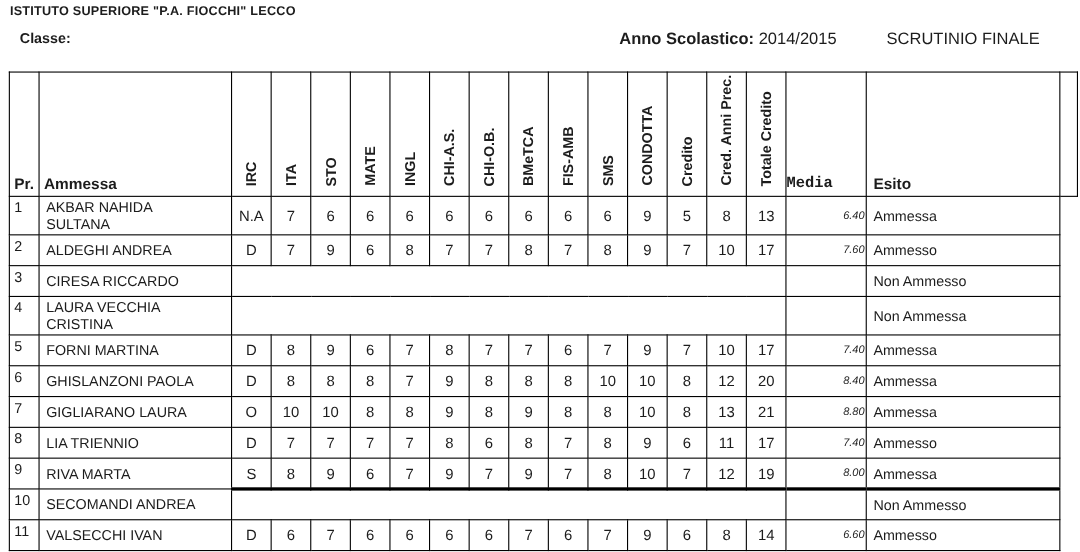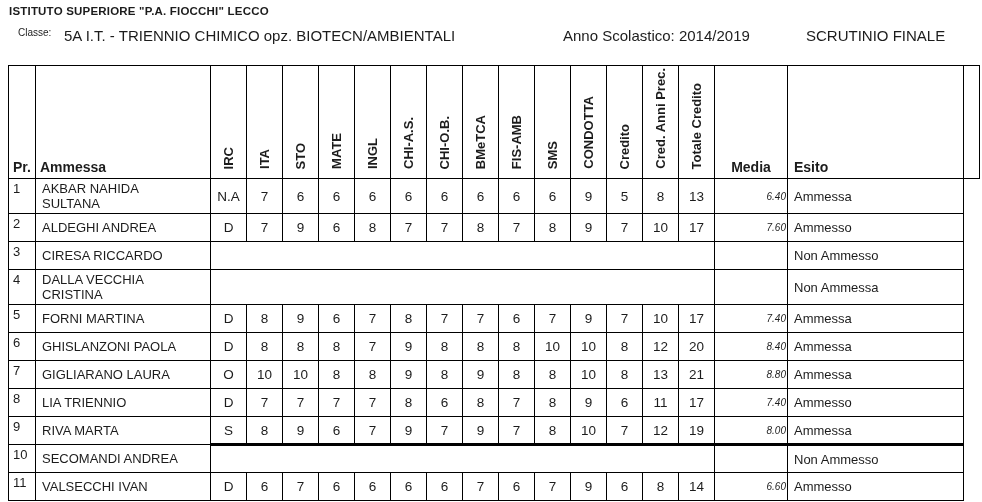--- a/index.html
+++ b/index.html
@@ -4,53 +4,52 @@
 <style>
   * { box-sizing: border-box; }
   html, body { margin:0; padding:0; }
   body {
     width:982px; height:502px; background:#ffffff;
     font-family:"Liberation Sans", sans-serif; color:#1c1c1c;
     overflow:hidden;
   }
   .topbar { position:relative; height:65px; }
   .school { position:absolute; left:9px; top:5px; font-weight:bold; font-size:11.5px; letter-spacing:0.2px; }
-  .classe-label { position:absolute; left:18px; top:27px; font-weight:normal; font-size:10px; }
+  .classe-label { position:absolute; left:18px; top:27px; font-weight:bold; font-size:13px; }
   .classe-value { position:absolute; left:64px; top:27px; font-size:15px; line-height:17px; }
   .anno { position:absolute; left:563px; top:27px; font-size:15px; }
-  .anno .lbl { font-weight:normal; }
+  .anno .lbl { font-weight:bold; }
   .scrutinio { position:absolute; left:806px; top:27px; font-size:15px; }
 
   table.report { border-collapse:collapse; table-layout:fixed; margin-left:8px; width:971px; }
   th, td { border:1px solid #000; overflow:hidden; }
   thead tr { height:113px;margin-left:38px; }
   tbody tr { height:28px; }
   th { vertical-align:bottom; font-size:14px; font-weight:bold; text-align:left; padding:0 0 3px 4px; background:#fff; }
   th.vth { text-align:center; padding:0 0 6px 0; }
   .vt { display:inline-block; writing-mode:vertical-rl; transform:rotate(180deg); white-space:nowrap; font-weight:bold; font-size:13px; }
-  th.media-h { text-align:center; padding:0 0 3px 0; }
+  th.media-h { padding:0 0 3px 0;font-family:Liberation Mono, monospace; }
   th.esito-h { padding-left:6px; }
   th.extra-col { padding:0; }
   td.pr { vertical-align:top; font-size:13px; padding:2px 2px 0 4px; }
   td.al { vertical-align:middle; font-size:13px; line-height:15px; padding:2px 15px 2px 6px; }
   td.gr { text-align:center; vertical-align:middle; font-size:13.5px; }
   td.media { text-align:right; vertical-align:middle; font-size:10px;font-style:italic; }
   td.esito { vertical-align:middle; font-size:13px; padding-left:6px; }
   td.thick { border-top:3px solid #000; }
 </style>
 </head>
 <body>
 
 <div class="topbar">
   <div class="school">ISTITUTO SUPERIORE "P.A. FIOCCHI" LECCO</div>
   <span class="classe-label">Classe:</span>
   <div class="classe-value">
-    <div>5A I.T. - TRIENNIO CHIMICO opz. BIOTECN/AMBIENTALI</div>
   </div>
-  <span class="anno"><span class="lbl">Anno Scolastico:</span> <span>2014/2019</span></span>
+  <span class="anno"><span class="lbl">Anno Scolastico:</span> <span>2014/2015</span></span>
   <span class="scrutinio">SCRUTINIO FINALE</span>
 </div>
 
 <table class="report">
   <colgroup>
     <col style="width:27px">
       <col style="width:175px">
     <col style="width:36px">
       <col style="width:36px">
       <col style="width:36px">
@@ -135,21 +134,21 @@
       </tr>
       <tr>
         <td class="pr">3</td>
         <td class="al">CIRESA RICCARDO</td>
         <td class="gr merged" colspan="14"></td>
         <td class="media"></td>
         <td class="esito">Non Ammesso</td>
       </tr>
       <tr>
         <td class="pr">4</td>
-        <td class="al">DALLA VECCHIA CRISTINA</td>
+        <td class="al">LAURA VECCHIA CRISTINA</td>
         <td class="gr merged" colspan="14"></td>
         <td class="media"></td>
         <td class="esito">Non Ammessa</td>
       </tr>
       <tr>
         <td class="pr">5</td>
         <td class="al">FORNI MARTINA</td>
         <td class="gr">D</td>
         <td class="gr">8</td>
         <td class="gr">9</td>

